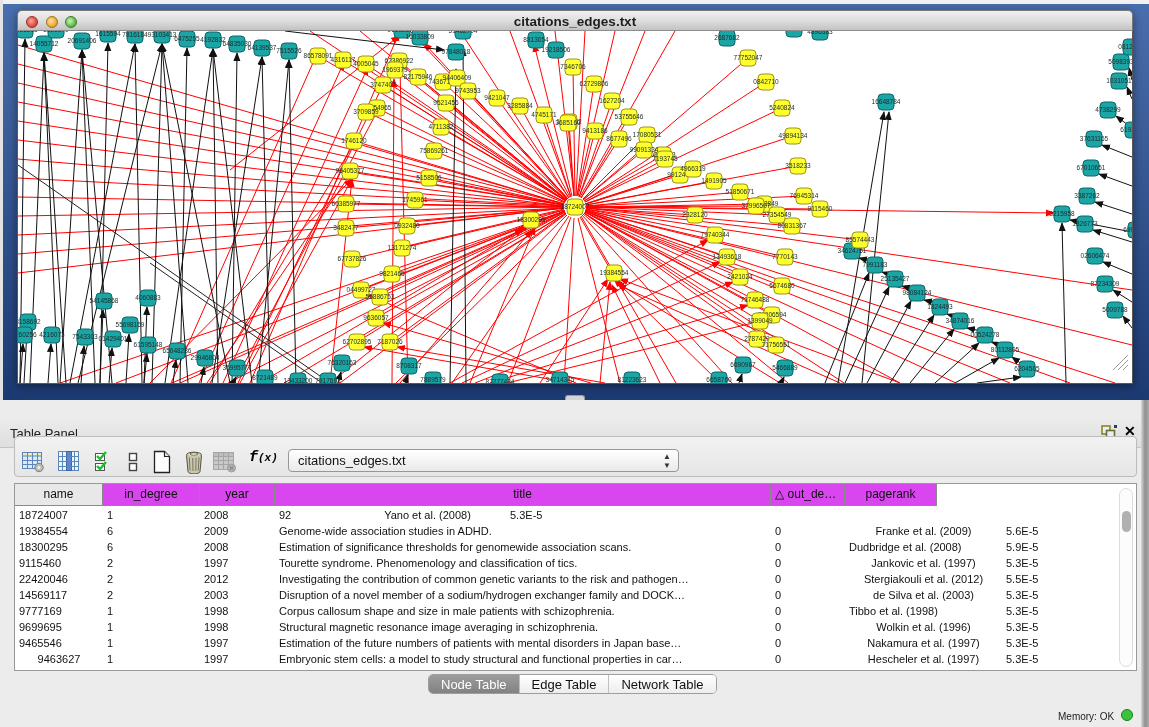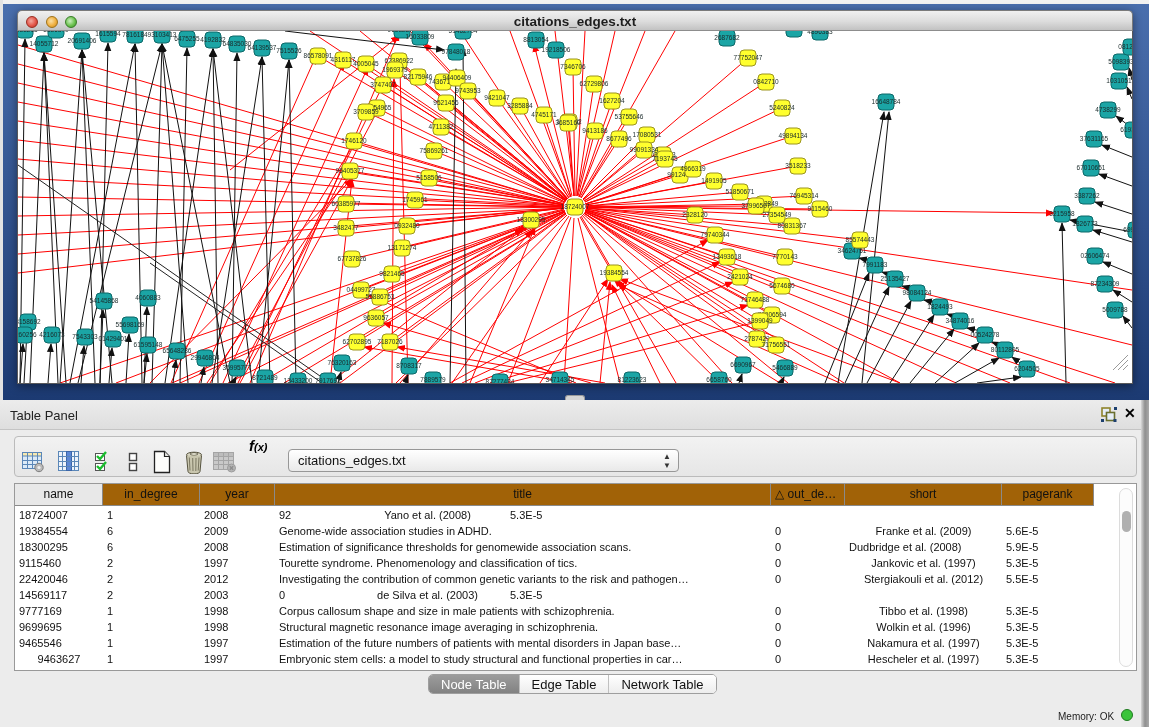--- a/index.html
+++ b/index.html
@@ -4,29 +4,29 @@
 body{width:1149px;height:727px;font-family:"Liberation Sans",sans-serif;overflow:hidden;position:relative;background:#ececec}
 #desk{position:absolute;left:0;top:0;width:1149px;height:400px;background:linear-gradient(#4a6fae,#1c3a72)}
 #topsliver{position:absolute;left:0;top:0;width:1149px;height:4px;background:#f1f1f1}
 #lsliver{position:absolute;left:0;top:0;width:3px;height:400px;background:#e3e3e3}
 #win{position:absolute;left:17px;top:10px;width:1116px;height:374px;border-radius:5px 5px 0 0;box-shadow:0 2px 10px rgba(0,0,0,.45)}
 #tbar{position:absolute;left:0;top:0;width:100%;height:21px;border-radius:5px 5px 0 0;background:linear-gradient(#f0f0f0,#dcdcdc 55%,#c2c2c2);border:1px solid #7a7a7a;border-bottom:1px solid #8d8d8d}
 #title{position:absolute;left:0;right:0;top:3px;text-align:center;font-size:13.5px;font-weight:bold;color:#1e1e1e}
 .tl{position:absolute;top:5px;width:12px;height:12px;border-radius:6px}
 #canvas-border{position:absolute;left:0;top:21px;width:1116px;height:353px;background:#fff;border:1px solid #58585a;border-top:none}
 #tpanel{position:absolute;left:0;top:400px;width:1149px;height:327px;background:#ececec}
-#tphead{position:absolute;left:0;top:0;width:1149px;height:30px;background:linear-gradient(#ececec,#dedede);border-bottom:1px solid #c4c4c4}
+#tphead{position:absolute;left:0;top:18px;width:1149px;height:30px;background:linear-gradient(#ececec,#dedede);border-bottom:1px solid #c4c4c4}
 #tphead span{position:absolute;left:10px;top:8px;font-size:13px;color:#222}
 #toolbox{position:absolute;left:14px;top:36px;width:1123px;height:41px;border:1px solid #bbb;border-radius:4px;background:linear-gradient(#f2f2f2,#e6e6e6)}
 .ticon{position:absolute;top:13px}
 #combo{position:absolute;left:273px;top:12px;width:391px;height:23px;border:1px solid #979797;border-radius:4px;background:linear-gradient(#ffffff,#e9e9e9);font-size:13px;color:#111;line-height:21px;padding-left:9px}
 #combo .steppers{position:absolute;right:7px;top:2px;font-size:8px;color:#333;line-height:9px;text-align:center}
 #tablebox{position:absolute;left:14px;top:83px;width:1123px;height:188px;border:1px solid #999;background:#fff;overflow:hidden}
 #thead{position:absolute;left:0;top:0;height:22px;width:1080px;display:flex}
-.th{height:22px;border-right:1px solid #8a8a8a;border-bottom:1px solid #8a8a8a;background:#a16207;font-size:12px;color:#111;text-align:center;line-height:21px;white-space:nowrap;overflow:hidden;flex:none}
+.th{height:22px;border-right:1px solid #8a8a8a;border-bottom:1px solid #8a8a8a;background:#d946ef;font-size:12px;color:#111;text-align:center;line-height:21px;white-space:nowrap;overflow:hidden;flex:none}
 .th.gray{background:#e8e8e8}
 #tbody{position:absolute;left:0;top:23px}
 .tr{display:flex;height:16px}
 .tc{font-size:11px;color:#111;line-height:16px;padding:0 4px;white-space:nowrap;overflow:hidden;flex:none}
 #vsb{position:absolute;right:3px;top:4px;width:14px;height:179px;background:#fcfcfc;border:1px solid #dcdcdc;border-radius:7px}
 #vsb .thumb{position:absolute;left:1.5px;top:22px;width:9px;height:21px;background:#b0b0b0;border-radius:5px}
 #tabs{position:absolute;left:428px;top:274px;height:20px;display:flex;border:1px solid #9e9e9e;border-radius:5px;overflow:hidden;background:#fff}
 .tab{font-size:13px;line-height:19px;padding:0 12px;background:linear-gradient(#ffffff,#ededed);color:#111;border-right:1px solid #c0c0c0}
 .tab.sel{background:linear-gradient(#9c9c9c,#828282);color:#fff}
 #status{position:absolute;left:1058px;top:311px;font-size:10px;color:#222}
@@ -629,31 +629,30 @@
           <path d="M3.5 5.5 L5 21.5 a6 2.4 0 0 0 12 0 L18.5 5.5" fill="#c9c6ae" stroke="#55523e"></path>
           <path d="M6.3 7.5 L7 20.5 M9.7 8 L10 21 M13 8 L12.8 21 M16 7.5 L15.2 20.5" stroke="#7a7761" fill="none"></path>
         </svg></div>
     <div class="ticon" style="left:197px"><svg width="26" height="23" viewBox="0 0 26 23">
           <rect x="1.5" y="2.5" width="20" height="17" fill="#c9c9c9" stroke="#a5a5a5"></rect>
           <rect x="1.5" y="2.5" width="20" height="4" fill="#bdbdbd" stroke="#a5a5a5"></rect>
           <path d="M1.5 10.5h20M1.5 14.5h20M6.5 2.5v17M11.5 2.5v17M16.5 2.5v17" stroke="#a5a5a5" fill="none"></path>
           <circle cx="19.5" cy="18" r="4" fill="#b5b5b5" stroke="#9c9c9c"></circle>
           <path d="M17.8 16.3 l3.4 3.4 M21.2 16.3 l-3.4 3.4" stroke="#8d8d8d" stroke-width="1.4"></path>
         </svg></div>
-    <div class="ticon" style="left:234px;top:0;font-family:Liberation Sans, sans-serif;font-style:italic;font-weight:bold;font-size:15px">f<span style="font-size:11px">(x)</span></div>
+    <div class="ticon" style="left:234px;top:12px;font-family:Liberation Mono, monospace;font-style:italic;font-weight:bold;font-size:15px">f<span style="font-size:11px">(x)</span></div>
     <div id="combo">citations_edges.txt<div class="steppers">▲<br>▼</div></div>
   </div>
   <div id="tablebox">
     <div id="thead">
       <div class="th gray" style="width:88px">name</div>
       <div class="th" style="width:97px">in_degree</div>
       <div class="th" style="width:75px">year</div>
       <div class="th" style="width:496px">title</div>
       <div class="th" style="width:74px;text-align:left;padding-left:4px">△ out_de…</div>
-      <div class="th" style="width:157px">short</div>
       <div class="th" style="width:92px">pagerank</div>
     </div>
     <div id="tbody">
 <div class="tr">
           <div class="tc" style="width:88px;text-align:left">18724007</div>
           <div class="tc" style="width:97px;text-align:left">1</div>
           <div class="tc" style="width:75px;text-align:left">2008</div>
           <div class="tc" style="width:74px;text-align:left">92</div>
           <div class="tc" style="width:157px;text-align:center">Yano et al. (2008)</div>
           <div class="tc" style="width:92px;text-align:left">5.3E-5</div>
@@ -691,31 +690,32 @@
           <div class="tc" style="width:75px;text-align:left">2012</div>
           <div class="tc" style="width:496px;text-align:left">Investigating the contribution of common genetic variants to the risk and pathogen…</div>
           <div class="tc" style="width:74px;text-align:left">0</div>
           <div class="tc" style="width:157px;text-align:center">Stergiakouli et al. (2012)</div>
           <div class="tc" style="width:92px;text-align:left">5.5E-5</div>
         </div>
 <div class="tr">
           <div class="tc" style="width:88px;text-align:left">14569117</div>
           <div class="tc" style="width:97px;text-align:left">2</div>
           <div class="tc" style="width:75px;text-align:left">2003</div>
+          <div class="tc" style="width:496px;text-align:left">Disruption of a novel member of a sodium/hydrogen exchanger family and DOCK…</div>
           <div class="tc" style="width:74px;text-align:left">0</div>
           <div class="tc" style="width:157px;text-align:center">de Silva et al. (2003)</div>
           <div class="tc" style="width:92px;text-align:left">5.3E-5</div>
         </div>
 <div class="tr">
           <div class="tc" style="width:88px;text-align:left">9777169</div>
           <div class="tc" style="width:97px;text-align:left">1</div>
           <div class="tc" style="width:75px;text-align:left">1998</div>
           <div class="tc" style="width:496px;text-align:left">Corpus callosum shape and size in male patients with schizophrenia.</div>
           <div class="tc" style="width:74px;text-align:left">0</div>
-          <div class="tc" style="width:157px;text-align:center">Tibbo et al. (1998)</div>
+          <div class="tc" style="width:157px;">Tibbo et al. (1998)</div>
           <div class="tc" style="width:92px;text-align:left">5.3E-5</div>
         </div>
 <div class="tr">
           <div class="tc" style="width:88px;text-align:left">9699695</div>
           <div class="tc" style="width:97px;text-align:left">1</div>
           <div class="tc" style="width:75px;text-align:left">1998</div>
           <div class="tc" style="width:496px;text-align:left">Structural magnetic resonance image averaging in schizophrenia.</div>
           <div class="tc" style="width:74px;text-align:left">0</div>
           <div class="tc" style="width:157px;text-align:center">Wolkin et al. (1996)</div>
           <div class="tc" style="width:92px;text-align:left">5.3E-5</div>

